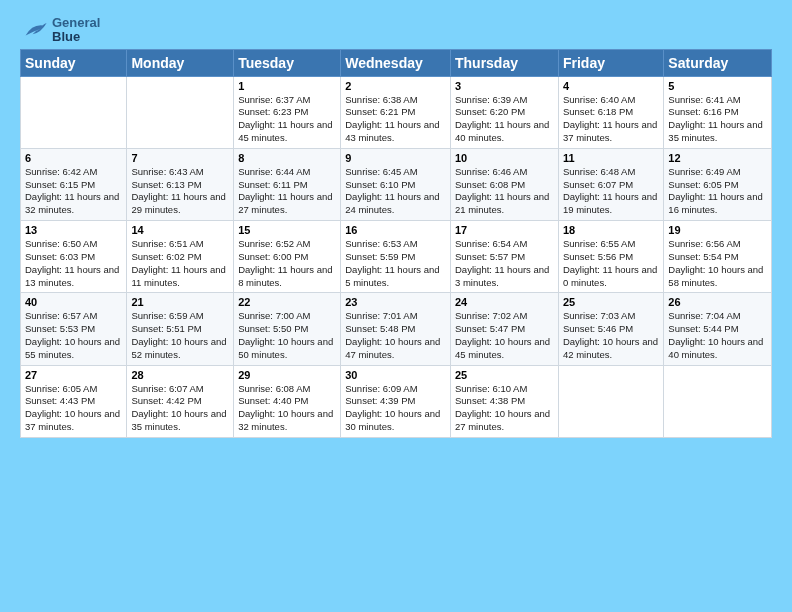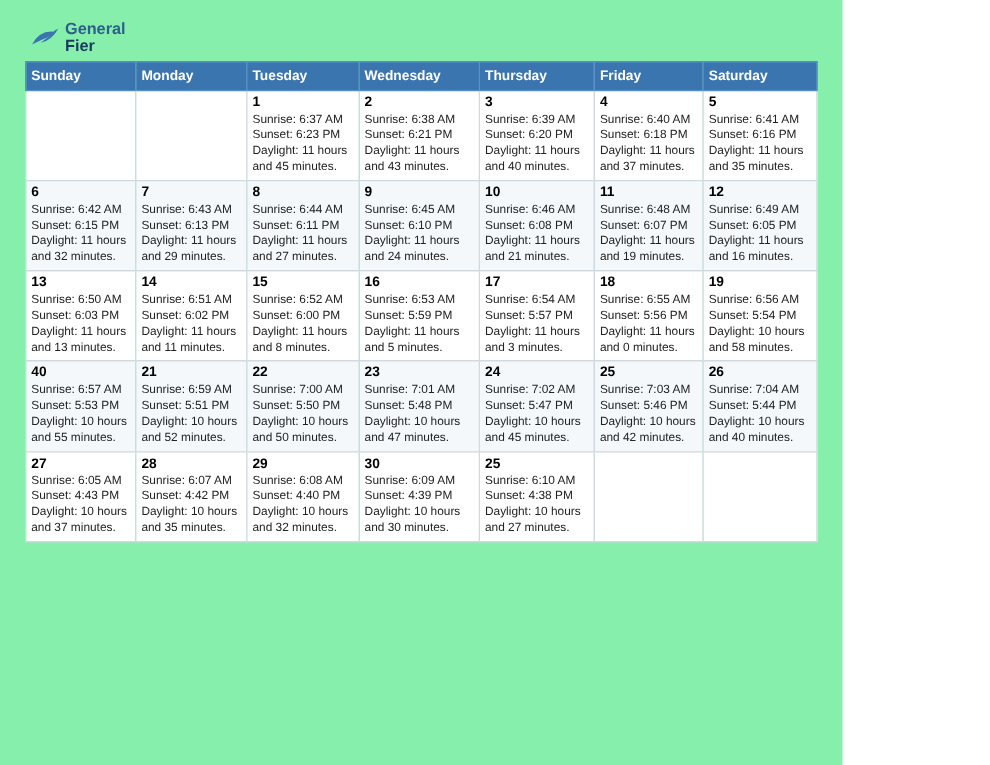--- a/index.html
+++ b/index.html
@@ -4,24 +4,24 @@
   <style>
     * { box-sizing: border-box; margin: 0; padding: 0; }
     body {
       font-family: Arial, sans-serif;
       background: #fff;
       width: 792px;
       height: 612px;
       overflow: hidden;
     }
     .page {
-      width: 674px;
+      width: 792px;
       min-height: 612px;
       padding: 16px 20px 6px 20px;
-      background: #86efac;
+      background: #7dd3fc;
     }
     .header {
       display: flex;
       align-items: flex-start;
       justify-content: space-between;
       margin-bottom: 4px;
     }
     .logo {
       display: flex;
       align-items: center;
@@ -58,21 +58,21 @@
       border-collapse: collapse;
       font-size: 10.5px;
     }
     .calendar thead tr th {
       background: #3a75b0;
       color: #fff;
       font-weight: bold;
       padding: 5px 4px;
       text-align: left;
       border: 1px solid #5a90c8;
-      font-size: 11px;
+      font-size: 14px;
     }
     .calendar tbody tr td {
       border: 1px solid #d0d8e0;
       vertical-align: top;
       padding: 3px 4px;
       min-height: 70px;
       width: 113px;
       background: #fff;
     }
     .calendar tbody tr:nth-child(even) td {
@@ -100,21 +100,21 @@
   <div class="header">
     <div class="logo">
 
       <svg class="logo-icon" viewBox="0 0 40 40">
         <rect x="0" y="0" width="40" height="40" fill="none"></rect>
 
         <path d="M8,28 Q18,10 36,14 Q28,16 24,22 Q32,12 38,10 Q30,24 18,26 Q24,20 30,18 Q20,22 8,28Z" fill="#3a75b0"></path>
       </svg>
       <div class="logo-text">
         <span>General</span>
-        <span>Fier</span>
+        <span>Blue</span>
       </div>
     </div>
     <div class="title-block">
     </div>
   </div>
 
   <table class="calendar">
     <thead>
       <tr>
 

